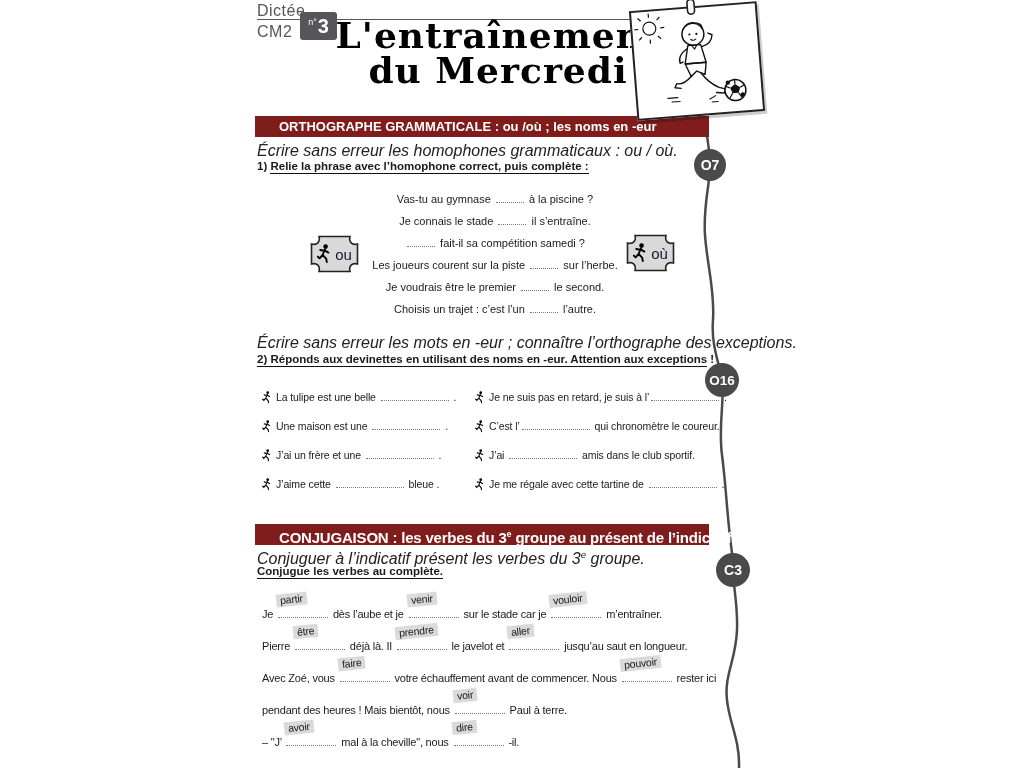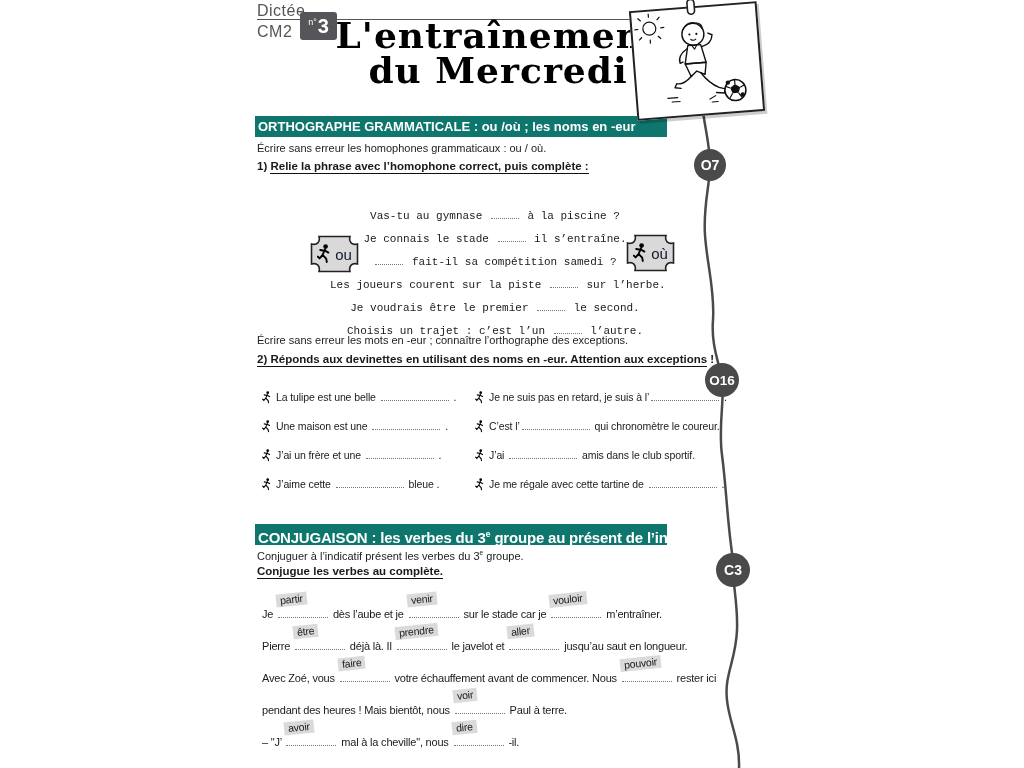--- a/index.html
+++ b/index.html
@@ -12,26 +12,26 @@
   .script-label{font-size:16px;color:#555;letter-spacing:.5px;}
   .header-rule{border-top:1.5px solid #555;width:388px;height:0;}
   .num-badge{width:37px;height:28px;background:#56565a;border-radius:3px;color:#fff;
              display:flex;align-items:center;justify-content:center;}
   .num-badge .deg{font-size:9px;margin-right:1px;align-self:flex-start;margin-top:5px;}
   .num-badge .num{font-size:20px;font-weight:bold;}
   .main-title{width:340px;text-align:center;font-family:"DejaVu Serif",serif;font-weight:900;
               font-size:36px;line-height:35px;letter-spacing:1px;color:#000;}
 
   
-  .banner{background:#0f766e;color:#fff;font-weight:bold;height:21px;line-height:21px;
-          padding:0 3px;width:406px;white-space:nowrap;}
+  .banner{background:#7f1d1d;color:#fff;font-weight:bold;height:21px;line-height:21px;
+          padding:0 24px;width:406px;white-space:nowrap;}
   .banner.b1{font-size:13px;}
   .banner.b2{font-size:15px;letter-spacing:-.2px;}
 
-  .objective{font-size:11px;color:#222;white-space:nowrap;}
+  .objective{font-style:italic;font-size:16px;color:#222;white-space:nowrap;}
   .ex-head{font-size:11.5px;font-weight:bold;white-space:nowrap;}
   .u{border-bottom:1.4px solid #111;padding-bottom:1px;}
 
   
   .sentences{width:330px;text-align:center;font-size:11px;}
   .sentences .line{margin:0 0 9.5px 0;line-height:11.5px;white-space:nowrap;}
   .blank{display:inline-block;border-bottom:1.5px dotted #777;height:9px;margin:0 2px;
          vertical-align:baseline;}
   .sentences .blank{width:28px;}
 
@@ -103,21 +103,21 @@
 
 <div class="abs layer banner b1" style="left:255px;top:116px;">
   <span>ORTHOGRAPHE GRAMMATICALE : ou /où ; les noms en -eur</span>
 </div>
 <div class="abs layer objective" style="left:257px;top:142px;">Écrire sans erreur les homophones grammaticaux : ou / où.</div>
 <div class="abs layer ex-head" style="left:257px;top:160px;">
   <span>1)</span>
   <span class="u">Relie la phrase avec l’homophone correct, puis complète :</span>
 </div>
 
-<div class="abs layer sentences" style="left:330px;top:209px;font-family:Liberation Mono, monospace;">
+<div class="abs layer sentences" style="left:330px;top:193px;">
   <div class="line">Vas-tu au gymnase <span class="blank"></span> à la piscine ?</div>
   <div class="line">Je connais le stade <span class="blank"></span> il s’entraîne.</div>
   <div class="line"><span class="blank"></span> fait-il sa compétition samedi ?</div>
   <div class="line">Les joueurs courent sur la piste <span class="blank"></span> sur l’herbe.</div>
   <div class="line">Je voudrais être le premier <span class="blank"></span> le second.</div>
   <div class="line">Choisis un trajet : c’est l’un <span class="blank"></span> l’autre.</div>
 </div>
 
 <div class="abs layer homobox" style="left:309px;top:234px;">
   <svg class="shape" width="51" height="40" viewBox="0 0 51 40">

